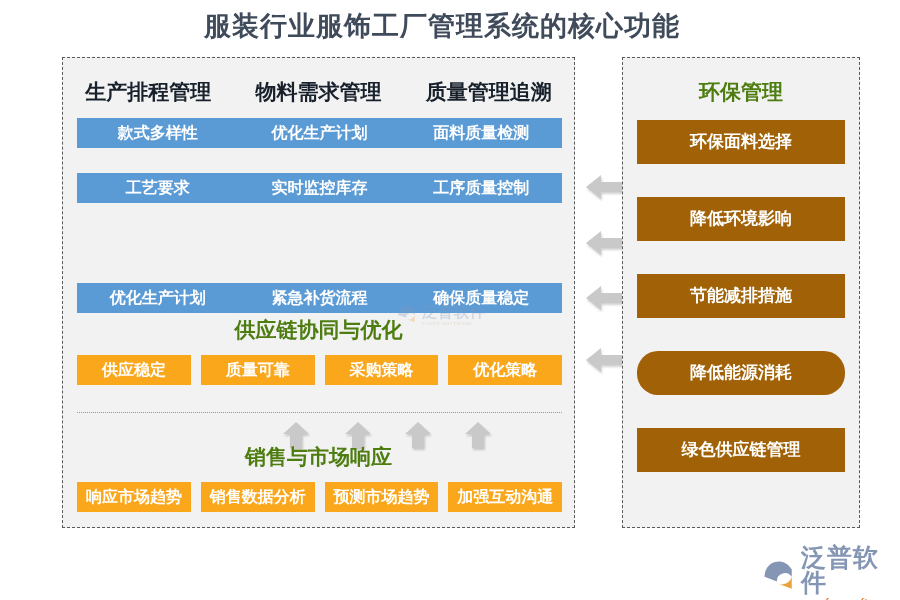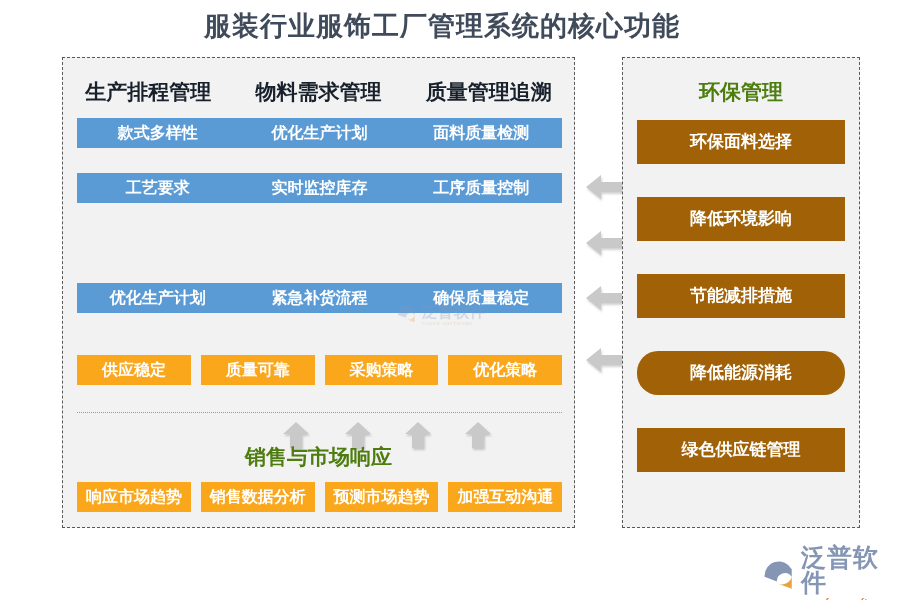--- a/index.html
+++ b/index.html
@@ -137,20 +137,21 @@
       <div class="chip blue">工序质量控制</div>
     </div>
 
 
     <div class="chip-row" style="top:225px;">
       <div class="chip blue">优化生产计划</div>
       <div class="chip blue">紧急补货流程</div>
       <div class="chip blue">确保质量稳定</div>
     </div>
 
+    <div class="section-title" style="top:258px;">供应链协同与优化</div>
     <div class="chip-row four" style="top:297px;">
       <div class="chip orange">供应稳定</div>
       <div class="chip orange">质量可靠</div>
       <div class="chip orange">采购策略</div>
       <div class="chip orange">优化策略</div>
     </div>
 
     <div class="dotted-sep" style="top:354px;"></div>
 
     <div class="arrow-up" style="left:218px;top:362px;">

